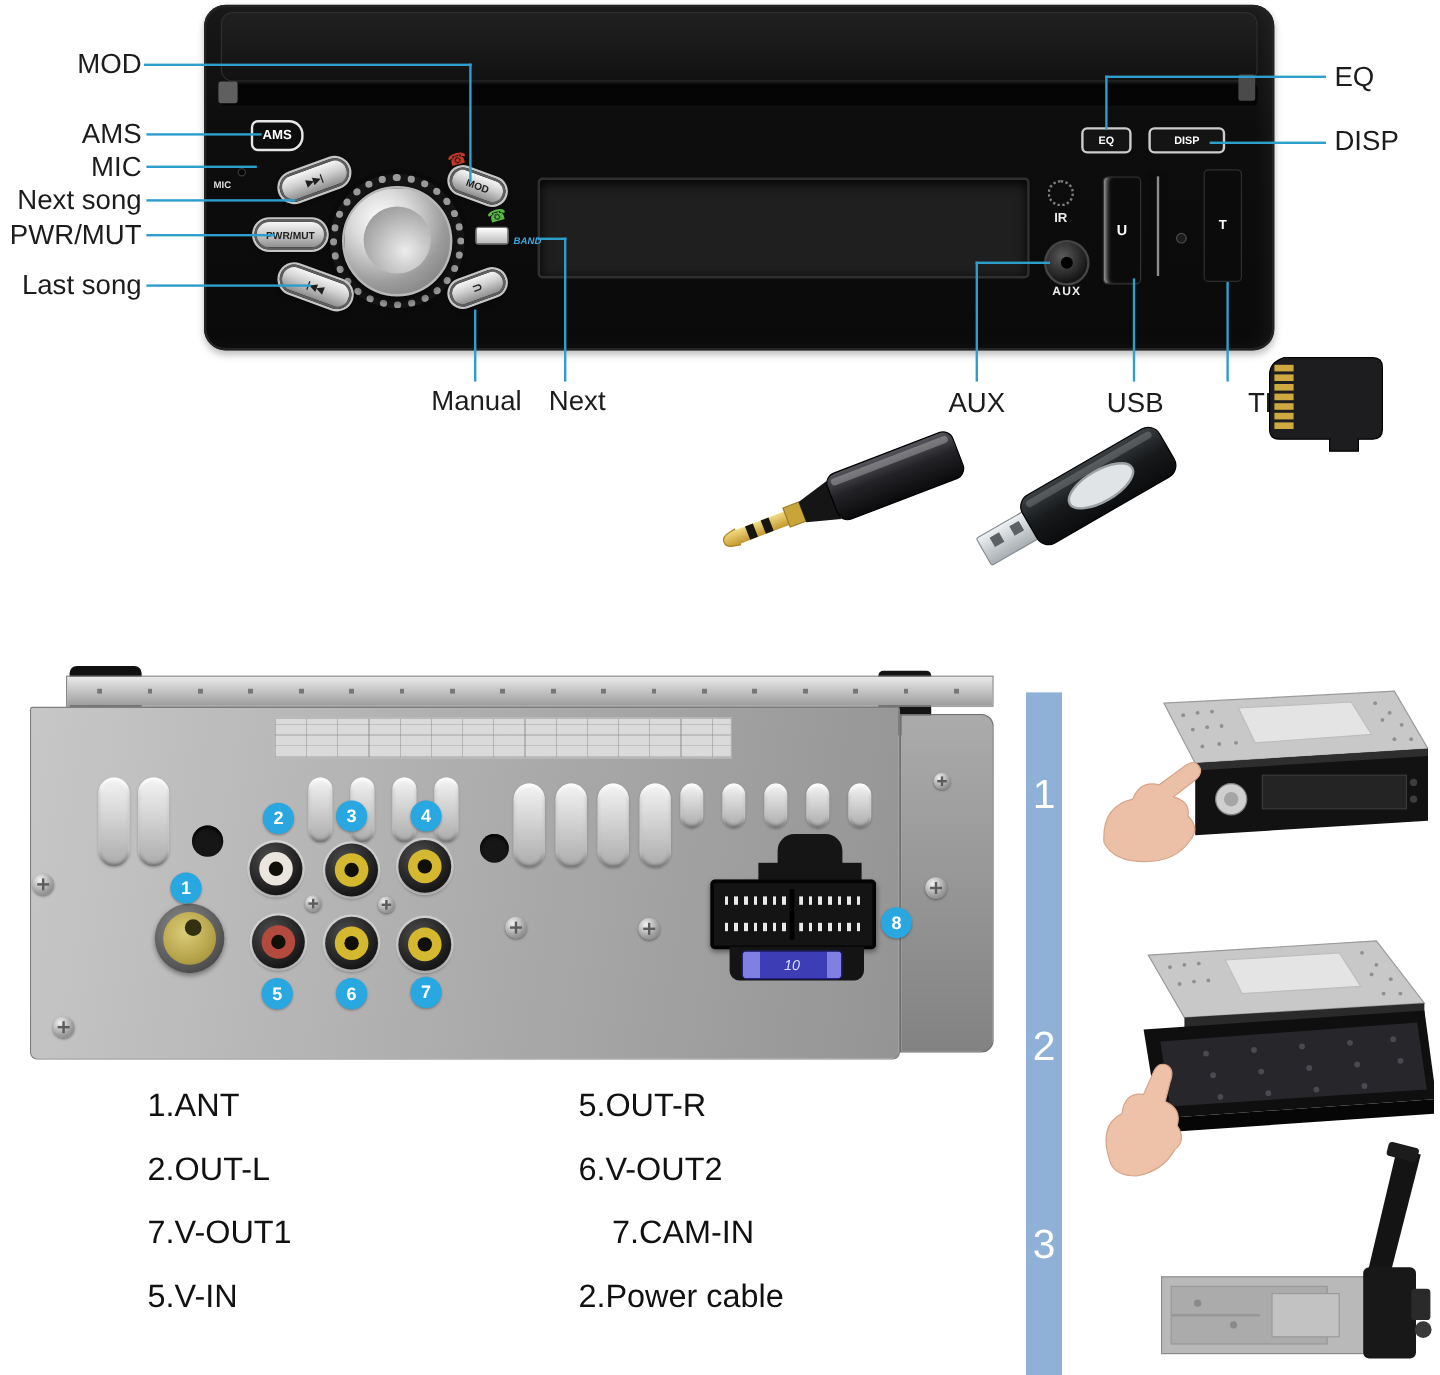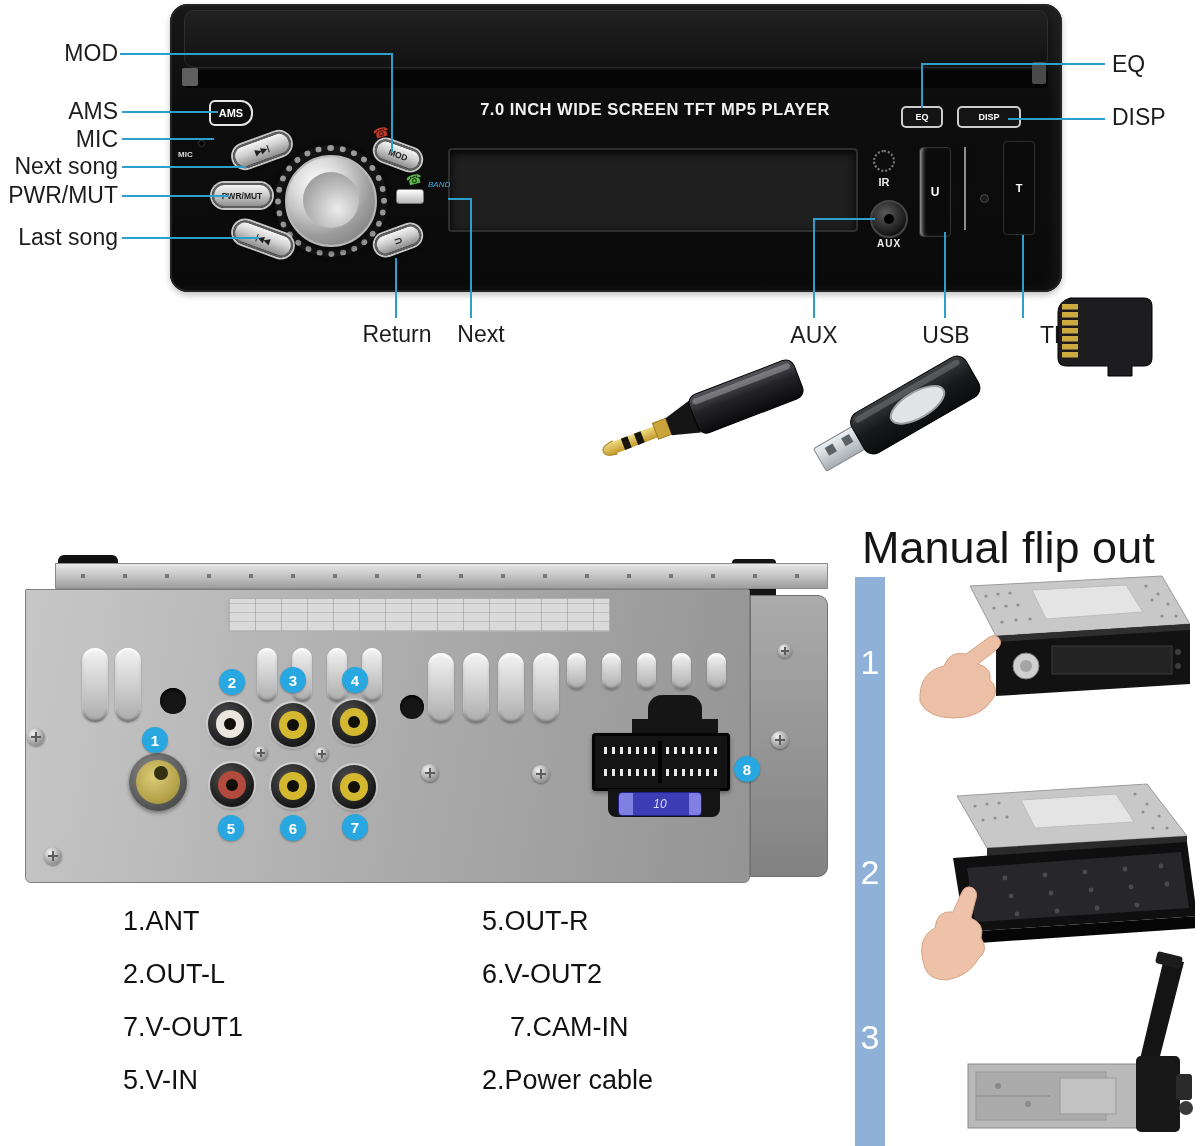--- a/index.html
+++ b/index.html
@@ -39,21 +39,21 @@
   .knob-ring{position:absolute;left:105px;top:141px;width:112px;height:112px;border-radius:50%;
     border:6px dotted #9a9a9a;background:#151515;box-shadow:0 0 0 4px #0a0a0a;}
   .knob{position:absolute;left:115px;top:151px;width:92px;height:92px;border-radius:50%;
     background:radial-gradient(circle at 35% 30%,#ffffff,#d9d9d9 30%,#9c9c9c 62%,#6f6f6f);
     border:2px solid #b8b8b8;box-shadow:0 3px 7px rgba(0,0,0,.85);}
   .knob-inner{position:absolute;left:133px;top:168px;width:56px;height:56px;border-radius:50%;
     background:radial-gradient(circle at 62% 66%,#ececec,#b4b4b4 55%,#878787);}
   .ph{position:absolute;font-size:13px;line-height:1;}
   .band-btn{position:absolute;left:226px;top:185px;width:28px;height:15px;border-radius:3px;border:1px solid #777;
     background:linear-gradient(180deg,#ffffff,#b9b9b9);}
-  .band-txt{position:absolute;left:258px;top:176px;font-size:8px;font-weight:normal;font-style:italic;color:#3fa9e0;}
+  .band-txt{position:absolute;left:258px;top:192px;font-size:8px;font-weight:bold;font-style:italic;color:#3fa9e0;}
   .sq-btn{position:absolute;height:22px;background:#141414;border:2px solid #cdcdcd;border-radius:5px;color:#fff;
     font-size:9px;font-weight:bold;display:flex;align-items:center;justify-content:center;}
   .ir-dot{position:absolute;left:703px;top:146px;width:22px;height:22px;border-radius:50%;border:2px dotted #7c7c7c;}
   .ir-txt{position:absolute;left:700px;top:172px;width:28px;text-align:center;font-size:11px;font-weight:bold;color:#ececec;}
   .aux-jack{position:absolute;left:700px;top:196px;width:38px;height:38px;border-radius:50%;
     background:radial-gradient(circle at 40% 35%,#5a5a5a,#151515 72%);border:2px solid #454545;}
   .aux-jack i{position:absolute;inset:12px;border-radius:50%;background:#000;}
   .aux-txt{position:absolute;left:694px;top:234px;width:50px;text-align:center;font-size:10px;font-weight:bold;color:#ececec;letter-spacing:1px;}
   .u-slot{position:absolute;left:749px;top:143px;width:32px;height:90px;background:#0b0b0b;border:1px solid #333;
     border-radius:4px;box-shadow:inset 5px 0 4px -3px #aaa;color:#fff;font-size:12px;font-weight:bold;
@@ -122,21 +122,20 @@
 </head>
 <body>
 
 <div id="stage">
 
   <div class="front-unit">
     <div class="f-lid"></div>
     <div class="f-seam"></div>
     <div class="f-notch-l"></div>
     <div class="f-notch-r"></div>
-    <div class="f-title">7.0 INCH WIDE SCREEN TFT MP5 PLAYER</div>
     <div class="f-display"></div>
 
     <div class="ams-btn">AMS</div>
     <div class="mic-hole"></div>
     <div class="mic-txt">MIC</div>
 
     <div class="knob-ring"></div>
     <div class="knob"></div>
     <div class="knob-inner"></div>
 
@@ -187,21 +186,21 @@
   <div class="cl" style="left:1022px;top:235px;width:2px;height:83px;"></div>
 
   <div class="lbl lbl-l" style="top:41px;">MOD</div>
   <div class="lbl lbl-l" style="top:99px;">AMS</div>
   <div class="lbl lbl-l" style="top:127px;">MIC</div>
   <div class="lbl lbl-l" style="top:154px;">Next song</div>
   <div class="lbl lbl-l" style="top:183px;">PWR/MUT</div>
   <div class="lbl lbl-l" style="top:225px;">Last song</div>
   <div class="lbl" style="left:1112px;top:52px;">EQ</div>
   <div class="lbl" style="left:1112px;top:105px;">DISP</div>
-  <div class="lbl lbl-c" style="left:397px;top:322px;">Return</div>
+  <div class="lbl lbl-c" style="left:397px;top:322px;">Manual</div>
   <div class="lbl lbl-c" style="left:481px;top:322px;">Next</div>
   <div class="lbl lbl-c" style="left:814px;top:323px;">AUX</div>
   <div class="lbl lbl-c" style="left:946px;top:323px;">USB</div>
   <div class="lbl lbl-c" style="left:1054px;top:323px;">TF</div>
 
   <svg class="abs" style="left:585px;top:348px;" width="245" height="140" viewBox="0 0 245 140">
     <defs>
       <linearGradient id="gold" x1="0" y1="0" x2="0" y2="1">
         <stop offset="0" stop-color="#f2dc85"></stop>
           <stop offset="1" stop-color="#c2972c"></stop>
@@ -350,21 +349,20 @@
 
   <div class="leg" style="left:123px;top:906px;">1.ANT</div>
   <div class="leg" style="left:123px;top:959px;">2.OUT-L</div>
   <div class="leg" style="left:123px;top:1012px;">7.V-OUT1</div>
   <div class="leg" style="left:123px;top:1065px;">5.V-IN</div>
   <div class="leg" style="left:482px;top:906px;">5.OUT-R</div>
   <div class="leg" style="left:482px;top:959px;">6.V-OUT2</div>
   <div class="leg" style="left:510px;top:1012px;">7.CAM-IN</div>
   <div class="leg" style="left:482px;top:1065px;">2.Power cable</div>
 
-  <div class="flip-title">Manual flip out</div>
   <div class="step-bar"></div>
   <div class="step-num" style="left:855px;top:643px;">1</div>
   <div class="step-num" style="left:855px;top:853px;">2</div>
   <div class="step-num" style="left:855px;top:1018px;">3</div>
 
   <svg class="abs" style="left:900px;top:572px;" width="290" height="155" viewBox="0 0 290 155">
     <polygon points="70,14 262,4 290,52 96,64" fill="#c8c8c8" stroke="#9b9b9b"></polygon>
     <polygon points="132,18 226,13 243,40 146,47" fill="#e4e4e4" stroke="#bdbdbd"></polygon>
     <g fill="#8f8f8f">
       <circle cx="86" cy="24" r="1.6"></circle>

